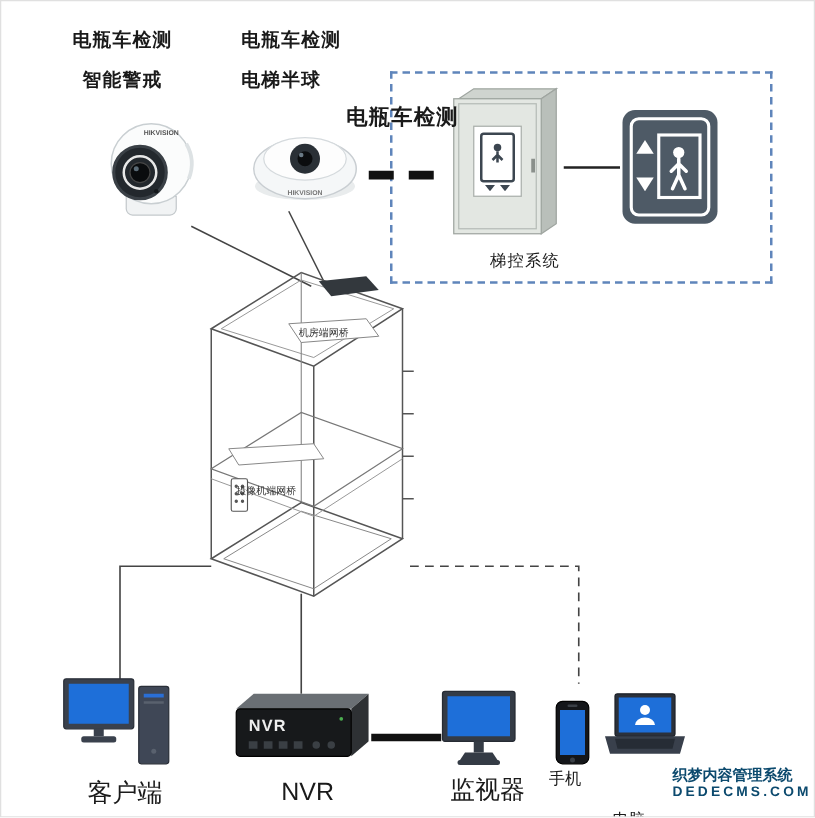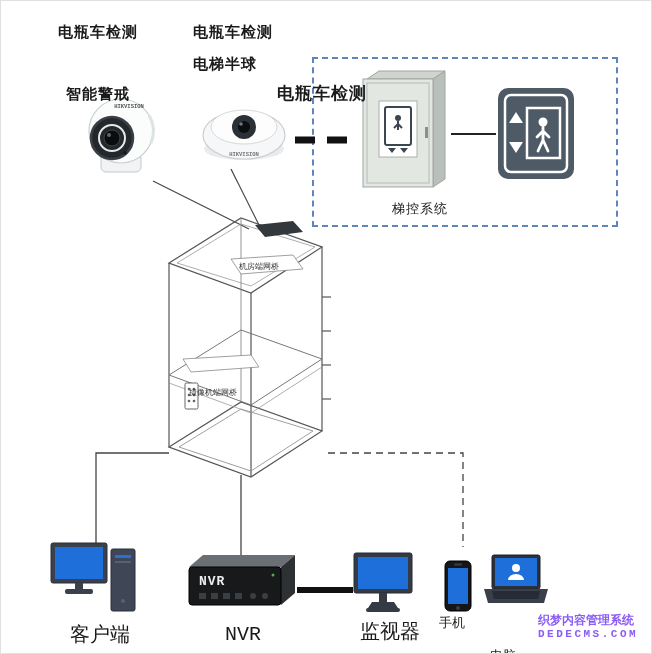--- a/index.html
+++ b/index.html
@@ -1,43 +1,43 @@
 <!DOCTYPE html>
 <html><head>
 <meta charset="utf-8">
 <style>
   html,body{margin:0;padding:0;background:#fff;}
   #canvas{
     position:relative;width:652px;height:654px;background:#ffffff;
-    font-family:Liberation Mono, monospace;overflow:hidden;
+    font-family:Liberation Sans, sans-serif;overflow:hidden;
     border:1px solid #e0e0e0;box-sizing:border-box;
   }
   .lbl{position:absolute;color:#1a1a1a;white-space:nowrap;z-index:3;}
   .lbl-cam{font-size:15px;font-weight:600;letter-spacing:1px;}
   .lbl-alarm{font-size:17px;font-weight:bold;letter-spacing:1px;}
   .lbl-sys{font-size:13px;font-weight:500;letter-spacing:1px;}
   .lbl-dev{font-size:20px;}
   .lbl-dev-sm{font-size:13px;}
   .lbl-bridge{font-size:8px;color:#333;transform-origin:left top;}
-  .wm{position:absolute;color:#8b5cf6;font-weight:bold;z-index:3;}
+  .wm{position:absolute;color:#0c4a6e;font-weight:bold;z-index:3;}
   .icon{position:absolute;z-index:2;}
   .icon svg{display:block;width:100%;height:100%;}
   #overlay{position:absolute;left:0;top:0;z-index:1;pointer-events:none;}
   #group-box{
     position:absolute;left:311px;top:56px;width:306px;height:170px;
     border:2px dashed #5f85bb;box-sizing:border-box;z-index:0;background:transparent;
   }
 </style>
 </head>
 <body>
 
 <div id="canvas">
 
   <div class="lbl lbl-cam" style="left:57px;top:22px;">电瓶车检测</div>
-  <div class="lbl lbl-cam" style="left:65px;top:54px;margin-top:30px;">智能警戒</div>
+  <div class="lbl lbl-cam" style="left:65px;top:54px;">智能警戒</div>
   <div class="lbl lbl-cam" style="left:192px;top:22px;">电瓶车检测</div>
   <div class="lbl lbl-cam" style="left:192px;top:54px;">电梯半球</div>
 
   <div class="lbl lbl-alarm" style="left:276px;top:81px;">电瓶车检测</div>
 
   <div id="group-box"></div>
 
   <div class="lbl lbl-sys" style="left:391px;top:199px;">梯控系统</div>
 
   <div class="icon" style="left:70px;top:90px;width:100px;height:88px;">

